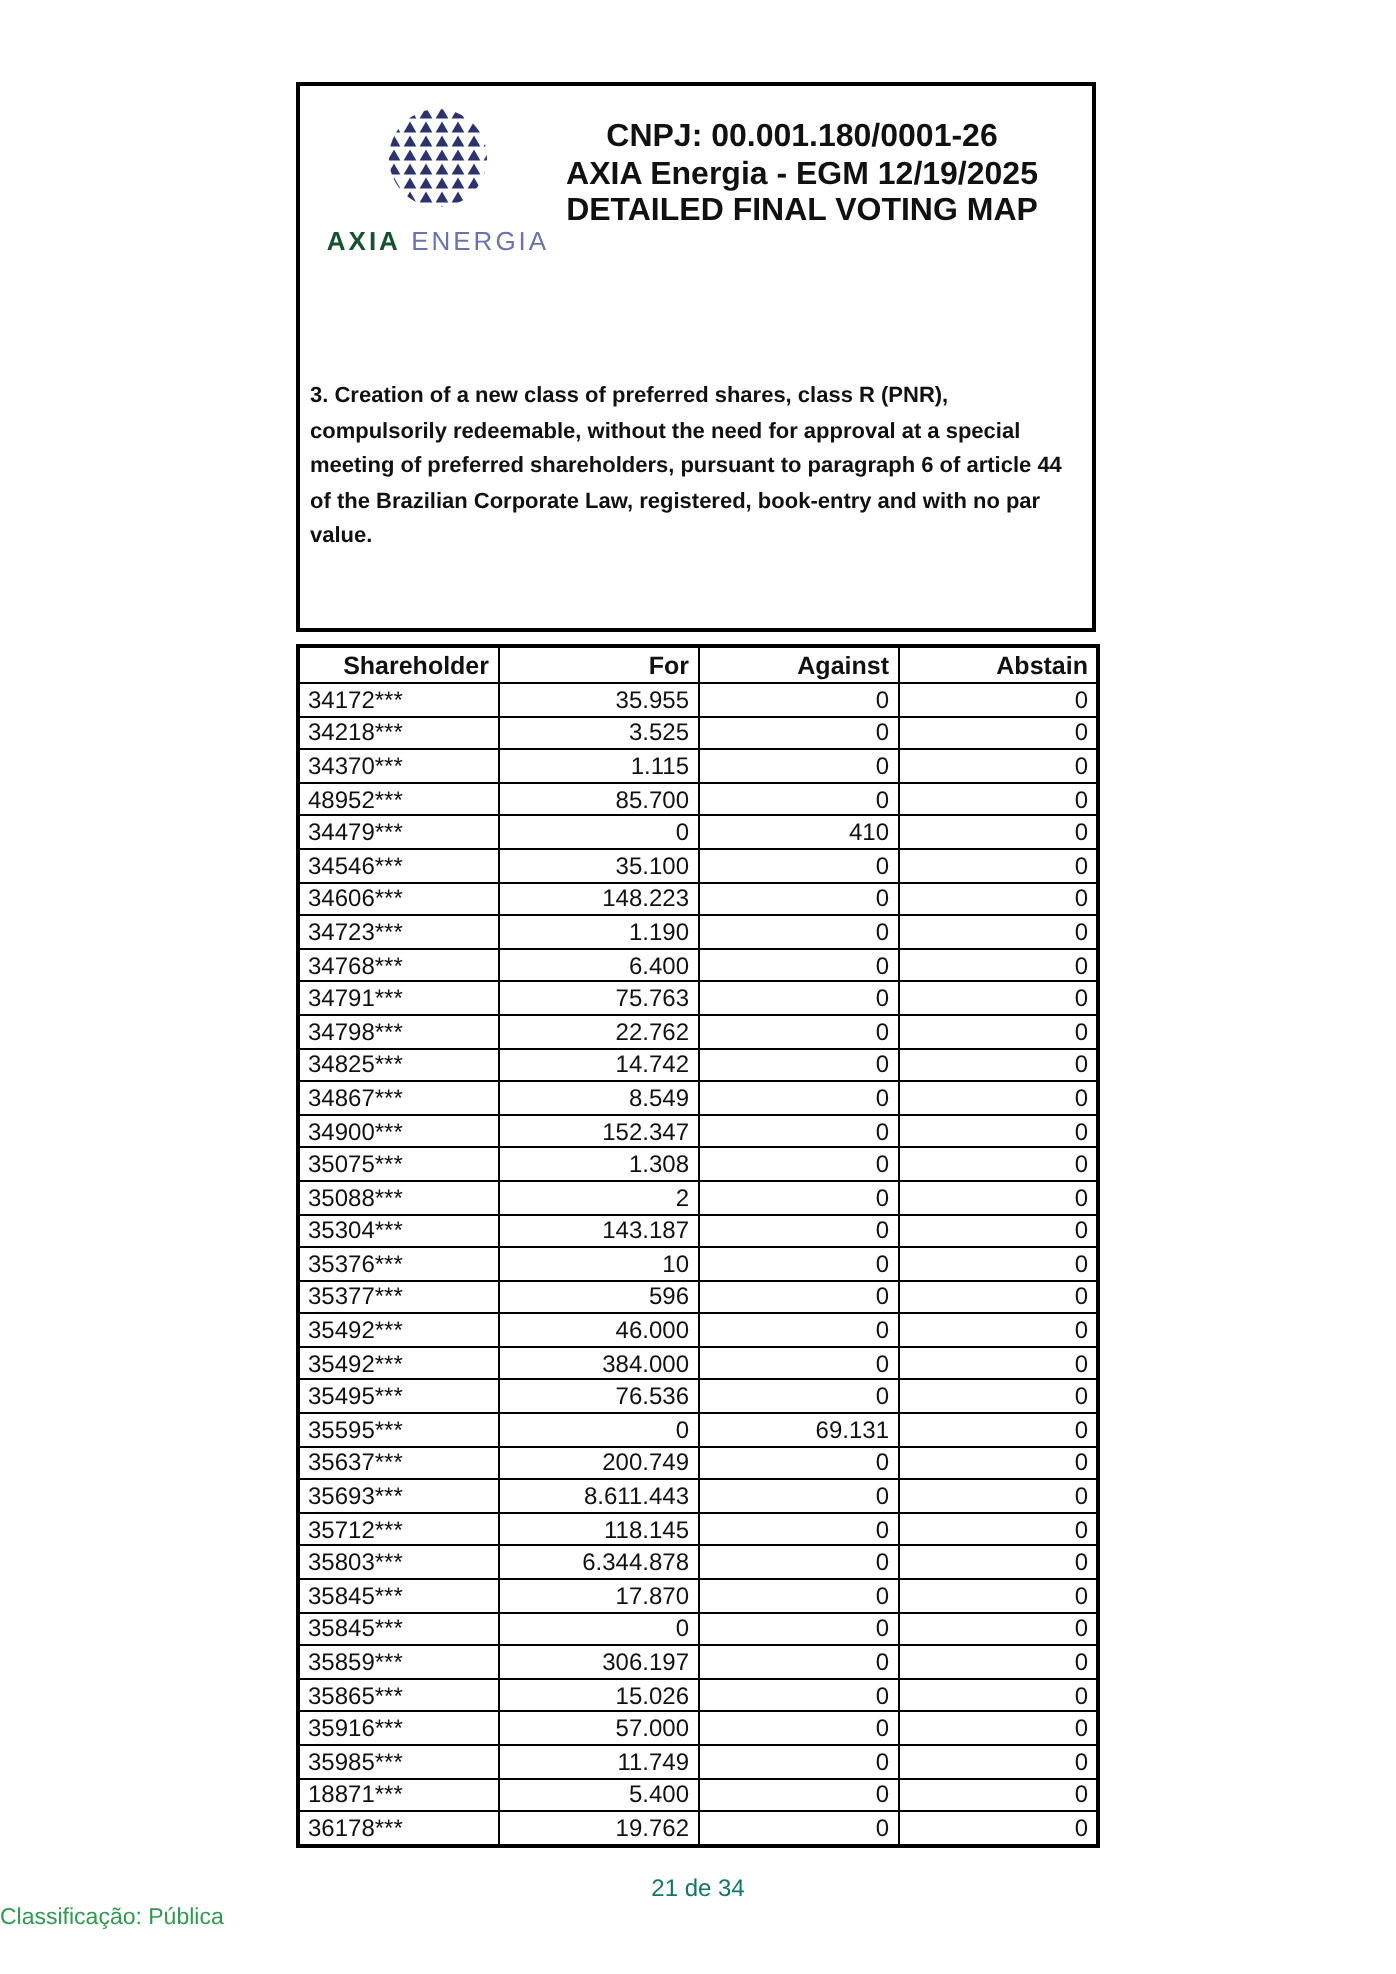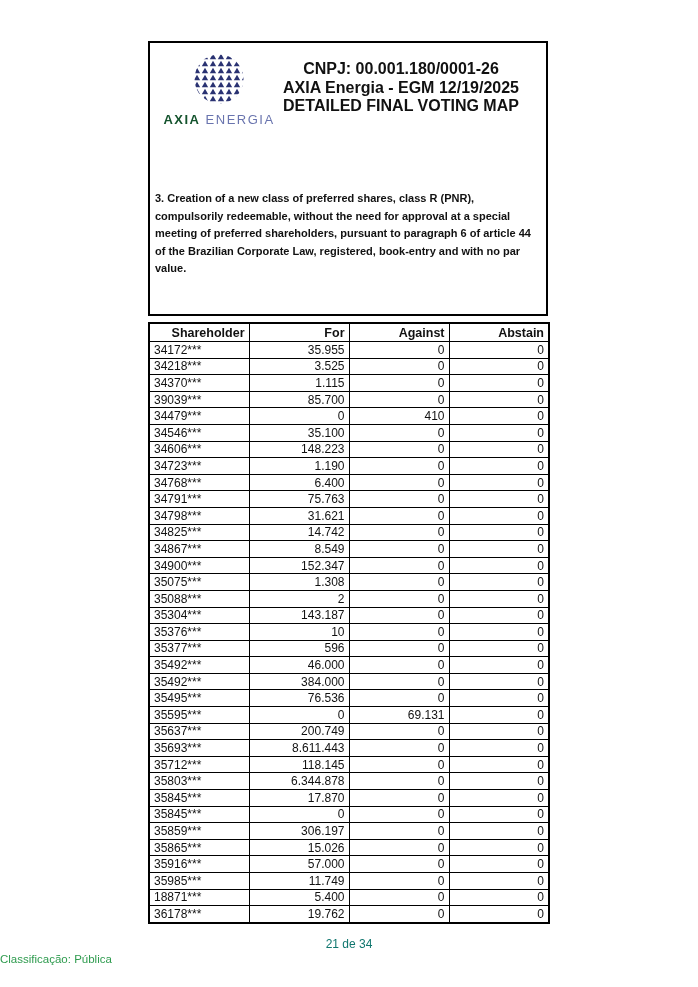--- a/index.html
+++ b/index.html
@@ -185,21 +185,21 @@
           <td class="c-right">0</td>
           <td class="c-right">0</td>
         </tr>
         <tr>
           <td class="c-left">34370***</td>
           <td class="c-right">1.115</td>
           <td class="c-right">0</td>
           <td class="c-right">0</td>
         </tr>
         <tr>
-          <td class="c-left">39039***</td>
+          <td class="c-left">48952***</td>
           <td class="c-right">85.700</td>
           <td class="c-right">0</td>
           <td class="c-right">0</td>
         </tr>
         <tr>
           <td class="c-left">34479***</td>
           <td class="c-right">0</td>
           <td class="c-right">410</td>
           <td class="c-right">0</td>
         </tr>
@@ -228,21 +228,21 @@
           <td class="c-right">0</td>
         </tr>
         <tr>
           <td class="c-left">34791***</td>
           <td class="c-right">75.763</td>
           <td class="c-right">0</td>
           <td class="c-right">0</td>
         </tr>
         <tr>
           <td class="c-left">34798***</td>
-          <td class="c-right">31.621</td>
+          <td class="c-right">22.762</td>
           <td class="c-right">0</td>
           <td class="c-right">0</td>
         </tr>
         <tr>
           <td class="c-left">34825***</td>
           <td class="c-right">14.742</td>
           <td class="c-right">0</td>
           <td class="c-right">0</td>
         </tr>
         <tr>

